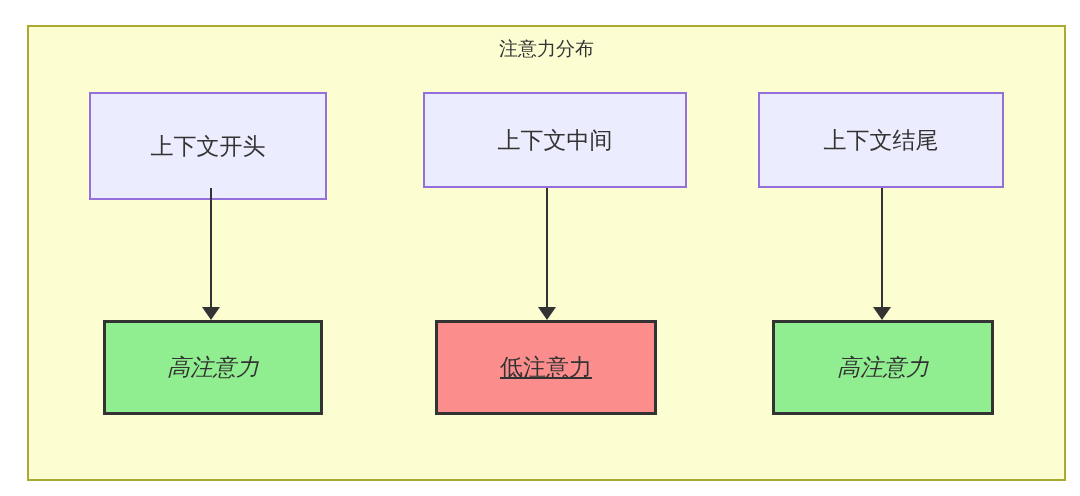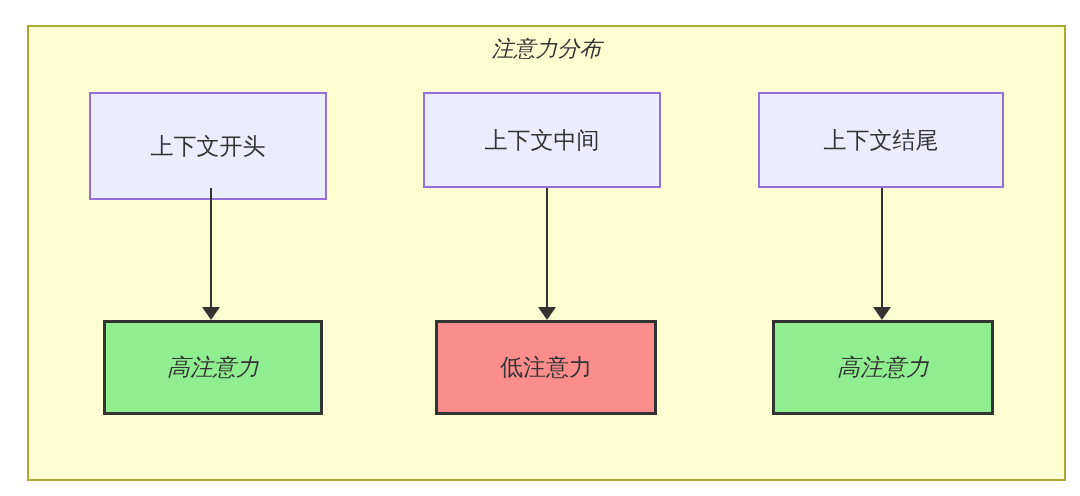--- a/index.html
+++ b/index.html
@@ -22,47 +22,46 @@
     top: 25px;
     width: 1039px;
     height: 456px;
     box-sizing: border-box;
     background: var(--container-bg, #fdfdd2);
     border: 2px solid var(--container-border, #aaaa33);
   }
   .subgraph-title {
     text-align: center;
     padding-top: 9px;
-    font-size: 22px;
+    font-size: 19px;
     line-height: 26px;
     color: var(--text, #333333);
-    font-style: italic;
   }
   .node {
     position: absolute;
     display: flex;
     align-items: center;
     justify-content: center;
     box-sizing: border-box;
     font-size: 23px;
     text-align: center;
     color: var(--text, #333333);
   }
   .node.top {
     background: var(--node-bg, #ececff);
     border: 2px solid var(--node-border, #9370db);
   }
   .node.bottom {
     border: 3px solid var(--strong-border, #333333);
   }
   .node.bottom.high { background: var(--high-bg, #90ee90); font-style: italic; }
-  .node.bottom.low  { background: var(--low-bg, #fc8d8d); }
+  .node.bottom.low  { background: var(--low-bg, #fc8d8d); text-decoration: underline; }
 
   .n-a { left: 89px;  top: 92px;  width: 238px; height: 108px; }
-  .n-b { left: 423px; top: 92px;  width: 238px; height: 96px; }
+  .n-b { left: 423px; top: 92px;  width: 264px; height: 96px; }
   .n-c { left: 758px; top: 92px;  width: 246px; height: 96px; }
   .n-d { left: 103px; top: 320px; width: 220px; height: 95px; }
   .n-e { left: 435px; top: 320px; width: 222px; height: 95px; }
   .n-f { left: 772px; top: 320px; width: 222px; height: 95px; }
 
   .edge {
     position: absolute;
     top: 188px;
     width: 18px;
     height: 132px;

